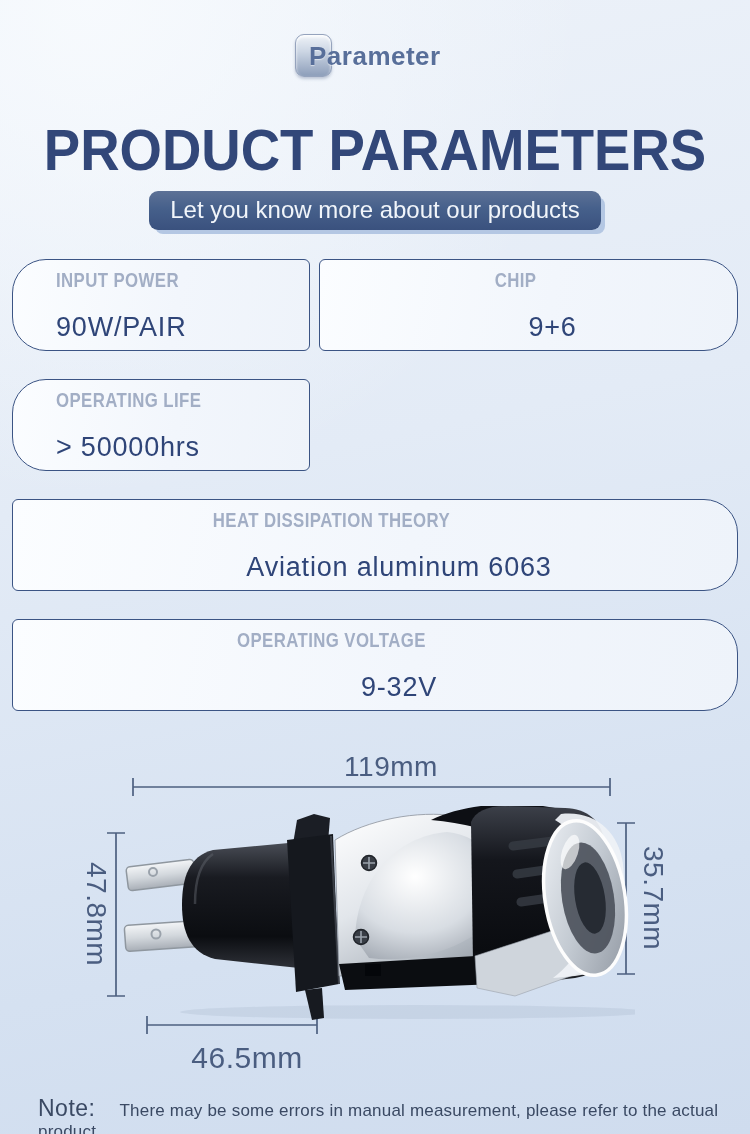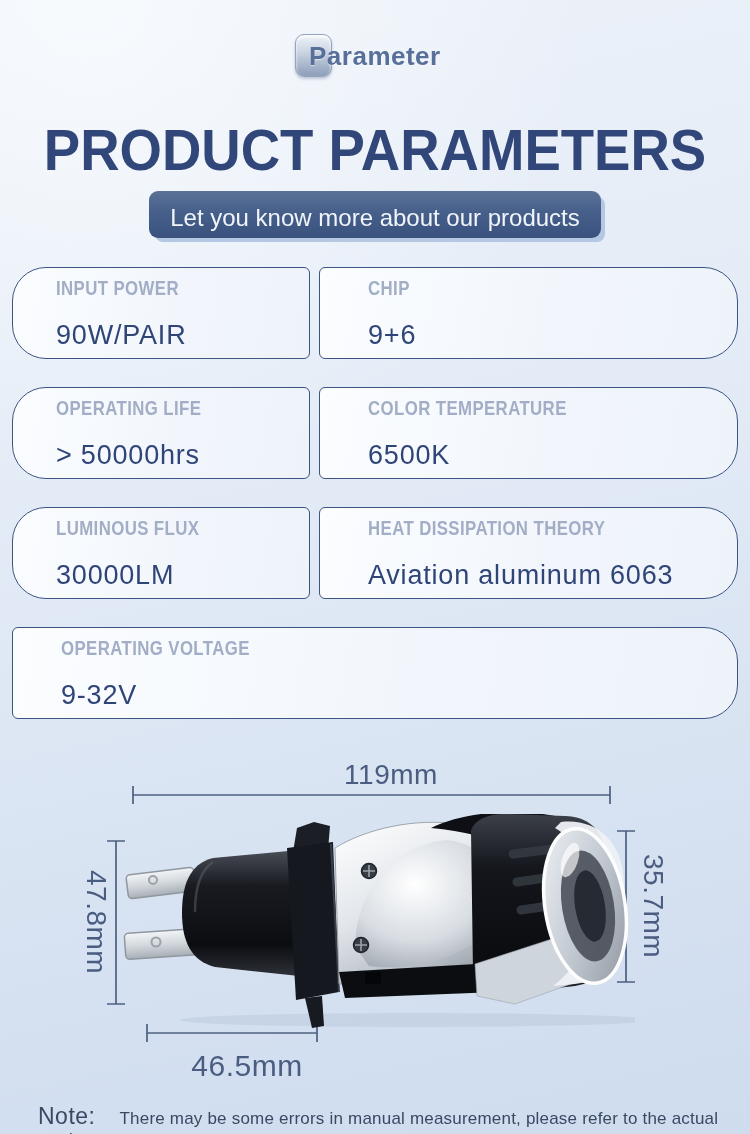--- a/index.html
+++ b/index.html
@@ -28,36 +28,36 @@
     text-shadow:0 1px 1px rgba(255,255,255,.55);
   }
 
   
   .page-title {
     margin-top:42px; text-align:center; white-space:nowrap;
     font-size:58px; line-height:60px; font-weight:bold;
     color:#324779; letter-spacing:0; transform:scaleX(.94);
   }
   .subtitle-pill {
-    display:table; margin:11px auto 0; padding:13px 21px 6px;
+    display:table; margin:11px auto 0; padding:5px 21px 6px;
     background:linear-gradient(180deg,#5c7196 0%,#46608b 45%,#3a517e 100%);
     color:#f1f5fa; font-size:24px; border-radius:9px;
     box-shadow:5px 5px 0 -1px #b4c7e3;
   }
 
   
   .specs { margin:29px 12px 0; }
   .spec-row { display:flex; gap:9px; margin-bottom:28px; height:92px; }
   .spec-card {
     background:linear-gradient(100deg,#fbfdff 0%,#f2f6fc 55%,#eef3fa 100%);
     border:1.5px solid #3b5484;
     display:flex; flex-direction:column; justify-content:center;
   }
   .spec-card.left  { flex:0 0 298px; border-radius:34px 6px 6px 34px; padding-left:43px; }
-  .spec-card.right { flex:1; border-radius:6px 34px 34px 6px; padding-left:48px; }
+  .spec-card.right { flex:1; border-radius:6px 34px 34px 6px; padding-left:48px;text-align:center; }
   .spec-label {
     display:block; font-size:21px; font-weight:bold; color:#a2aec5;
     letter-spacing:.5px; transform:scaleX(.8); transform-origin:left center;
     white-space:nowrap;
   }
   .spec-value {
     display:block; margin-top:20px; font-size:27px; color:#2f4578;
     letter-spacing:.8px; white-space:nowrap;
   }
 
@@ -98,30 +98,22 @@
       <div class="spec-card right">
         <span class="spec-label">CHIP</span>
         <span class="spec-value">9+6</span>
       </div>
     </div>
     <div class="spec-row">
       <div class="spec-card left">
         <span class="spec-label">OPERATING LIFE</span>
         <span class="spec-value">&gt; 50000hrs</span>
       </div>
-      <div class="spec-card right">
-        <span class="spec-label">COLOR TEMPERATURE</span>
-        <span class="spec-value">6500K</span>
-      </div>
-    </div>
-    <div class="spec-row">
-      <div class="spec-card left">
-        <span class="spec-label">LUMINOUS FLUX</span>
-        <span class="spec-value">30000LM</span>
-      </div>
+    </div>
+    <div class="spec-row">
       <div class="spec-card right">
         <span class="spec-label">HEAT DISSIPATION THEORY</span>
         <span class="spec-value">Aviation aluminum 6063</span>
       </div>
     </div>
     <div class="spec-row">
       <div class="spec-card right">
         <span class="spec-label">OPERATING VOLTAGE</span>
         <span class="spec-value">9-32V</span>
       </div>

